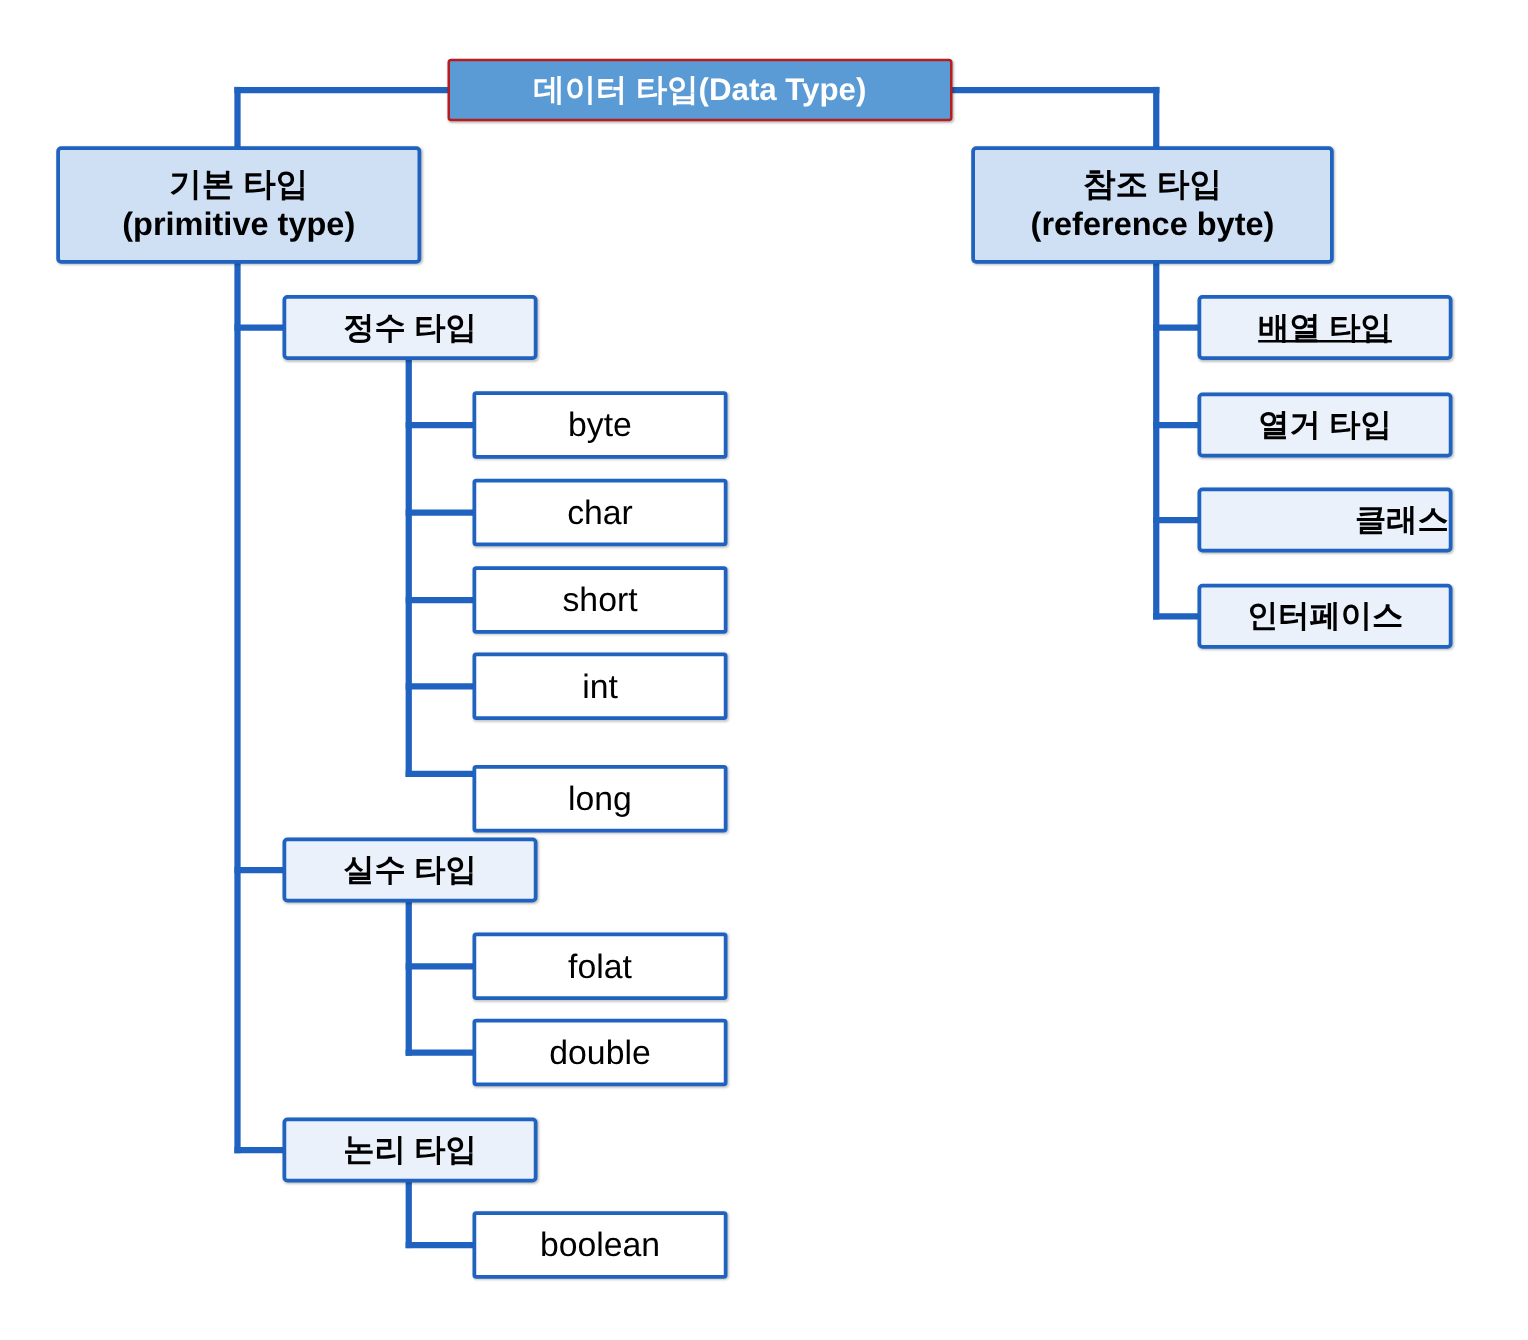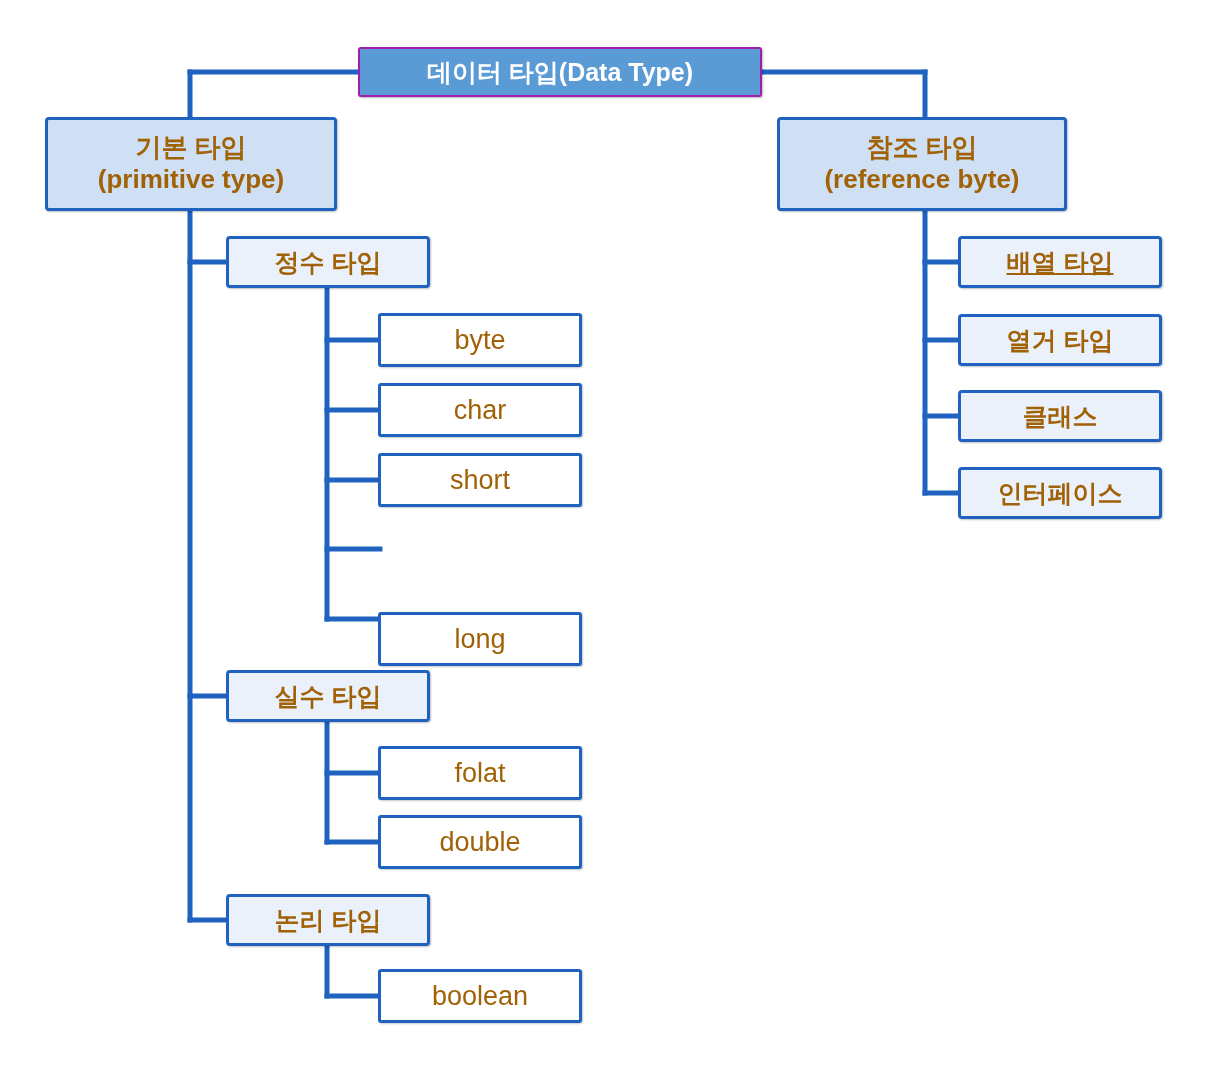--- a/index.html
+++ b/index.html
@@ -27,32 +27,32 @@
     pointer-events: none;
   }
   .node {
     position: absolute;
     box-sizing: border-box;
     display: flex;
     align-items: center;
     justify-content: center;
     text-align: center;
     line-height: 1.22;
-    color: #a16207;
+    color: #000000;
     z-index: 2;
   }
   .node .label {
     display: block;
     width: 100%;
     white-space: pre-line;
   }
   
   .node.root {
     background: #5b9bd5;
-    border: 2px solid #a21caf;
+    border: 2px solid #b91c1c;
     border-radius: 3px;
     color: #ffffff;
     font-weight: bold;
     font-size: 25px;
     box-shadow: 1px 1px 2px rgba(0,0,0,0.28);
   }
   
   .node.level2 {
     background: #cfe0f5;
     border: 3px solid #1f62c0;
@@ -148,20 +148,23 @@
 
   <div class="node leaf" style="left:378px; top:313px; width:204px; height:54px;">
     <span class="label">byte</span>
   </div>
   <div class="node leaf" style="left:378px; top:383px; width:204px; height:54px;">
     <span class="label">char</span>
   </div>
   <div class="node leaf" style="left:378px; top:453px; width:204px; height:54px;">
     <span class="label">short</span>
   </div>
+  <div class="node leaf" style="left:378px; top:522px; width:204px; height:54px;">
+    <span class="label">int</span>
+  </div>
   <div class="node leaf" style="left:378px; top:612px; width:204px; height:54px;">
     <span class="label">long</span>
   </div>
 
   <div class="node leaf" style="left:378px; top:746px; width:204px; height:54px;align-items:center;">
     <span class="label">folat</span>
   </div>
   <div class="node leaf" style="left:378px; top:815px; width:204px; height:54px;">
     <span class="label">double</span>
   </div>
@@ -169,20 +172,20 @@
   <div class="node leaf" style="left:378px; top:969px; width:204px; height:54px;">
     <span class="label">boolean</span>
   </div>
 
   <div class="node level3" style="left:958px; top:236px; width:204px; height:52px;text-decoration:underline;">
     <span class="label">배열 타입</span>
   </div>
   <div class="node level3" style="left:958px; top:314px; width:204px; height:52px;">
     <span class="label">열거 타입</span>
   </div>
-  <div class="node level3" style="left:958px; top:390px; width:204px; height:52px;">
+  <div class="node level3" style="left:958px; top:390px; width:204px; height:52px;text-align:right;">
     <span class="label">클래스</span>
   </div>
   <div class="node level3" style="left:958px; top:467px; width:204px; height:52px;">
     <span class="label">인터페이스</span>
   </div>
 
 </div>
 
 </body></html>

